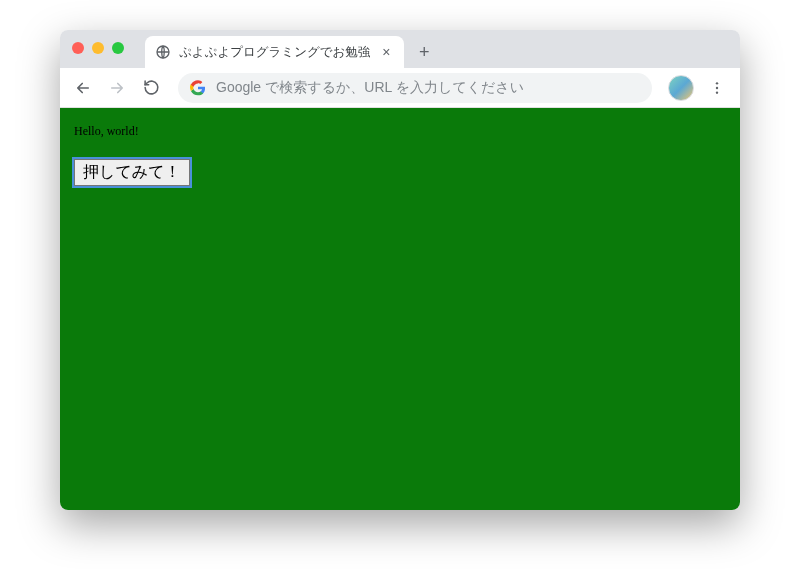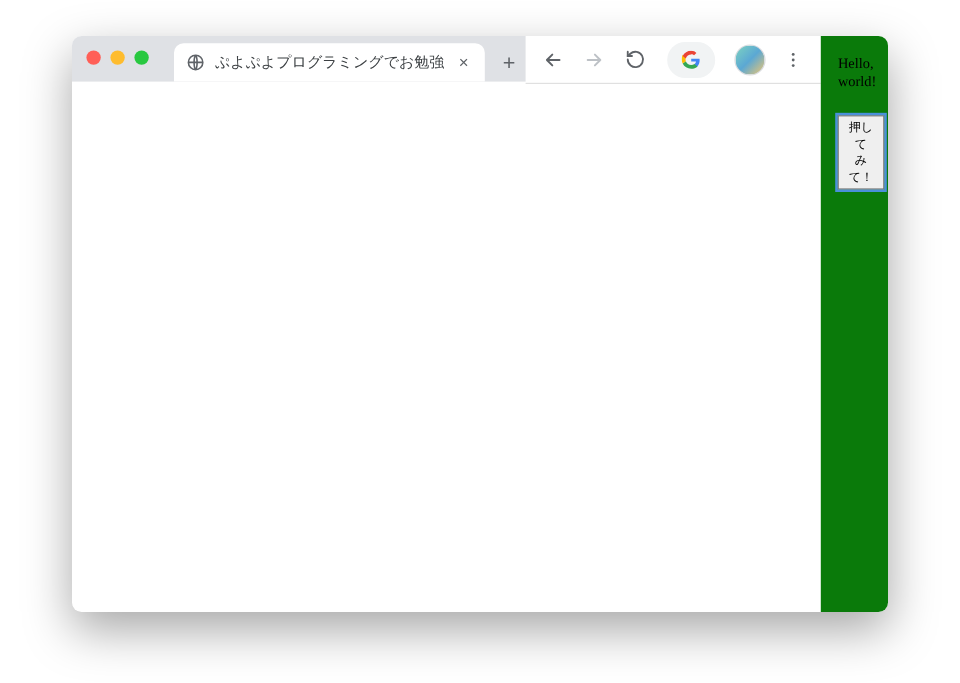--- a/index.html
+++ b/index.html
@@ -14,21 +14,21 @@
       position: absolute;
       top: 30px;
       left: 60px;
       width: 680px;
       height: 480px;
       background: #fff;
       border-radius: 8px;
       box-shadow: 0 15px 40px rgba(0,0,0,0.35);
       overflow: hidden;
       display: flex;
-      flex-direction: row;
+      flex-direction: column;
     }
     .titlebar {
       height: 38px;
       background: #dfe1e5;
       display: flex;
       align-items: flex-end;
       padding-left: 10px;
       position: relative;
     }
     .traffic-lights {
@@ -136,21 +136,21 @@
     .page-text {
       font-size: 12px;
       font-family: "Times New Roman", serif;
       margin-bottom: 20px;
     }
     .page-button {
       background: #efefef;
       border: 1px solid #767676;
       outline: 2px solid #4a90d9;
       outline-offset: 0;
-      font-size: 10px;
+      font-size: 16px;
       padding: 2px 8px;
       font-family: Arial, sans-serif;
       cursor: pointer;
     }
     svg { display: block; }
   </style>
 </head>
 <body>
 
 <div class="browser-window">
@@ -193,20 +193,21 @@
     </div>
     <div class="omnibox">
       <span class="g-icon">
         <svg viewBox="0 0 48 48" width="16" height="16">
           <path fill="#4285F4" d="M45.1 24.5c0-1.6-.1-2.7-.4-3.9H24v7.1h12c-.2 2-1.6 5-5 7l7.7 6c4.6-4.2 6.4-10.4 6.4-16.2z"></path>
           <path fill="#34A853" d="M24 46c6.5 0 11.9-2.1 15.8-5.8l-7.7-6c-2.1 1.4-4.9 2.4-8.1 2.4-6.2 0-11.5-4.1-13.4-9.7l-7.9 6.1C6.6 41 14.7 46 24 46z"></path>
           <path fill="#FBBC05" d="M10.6 26.9c-.5-1.5-.8-3.1-.8-4.9s.3-3.4.8-4.9l-7.9-6.1C1 14.6 0 18.2 0 22s1 7.4 2.7 11l7.9-6.1z"></path>
           <path fill="#EA4335" d="M24 9.5c3.5 0 5.9 1.5 7.3 2.8l5.6-5.5C33.9 3.1 29.5 1 24 1 14.7 1 6.6 6 2.7 14l7.9 6.1c1.9-5.6 7.2-9.7 13.4-9.7z"></path>
         </svg>
       </span>
+      <span class="placeholder">Google で検索するか、URL を入力してください</span>
     </div>
     <div class="avatar"></div>
     <div class="kebab">
       <svg viewBox="0 0 24 24" width="16" height="16" fill="#5f6368">
           <circle cx="12" cy="5" r="1.8"></circle>
           <circle cx="12" cy="12" r="1.8"></circle>
           <circle cx="12" cy="19" r="1.8"></circle>
         </svg>
     </div>
   </div>

